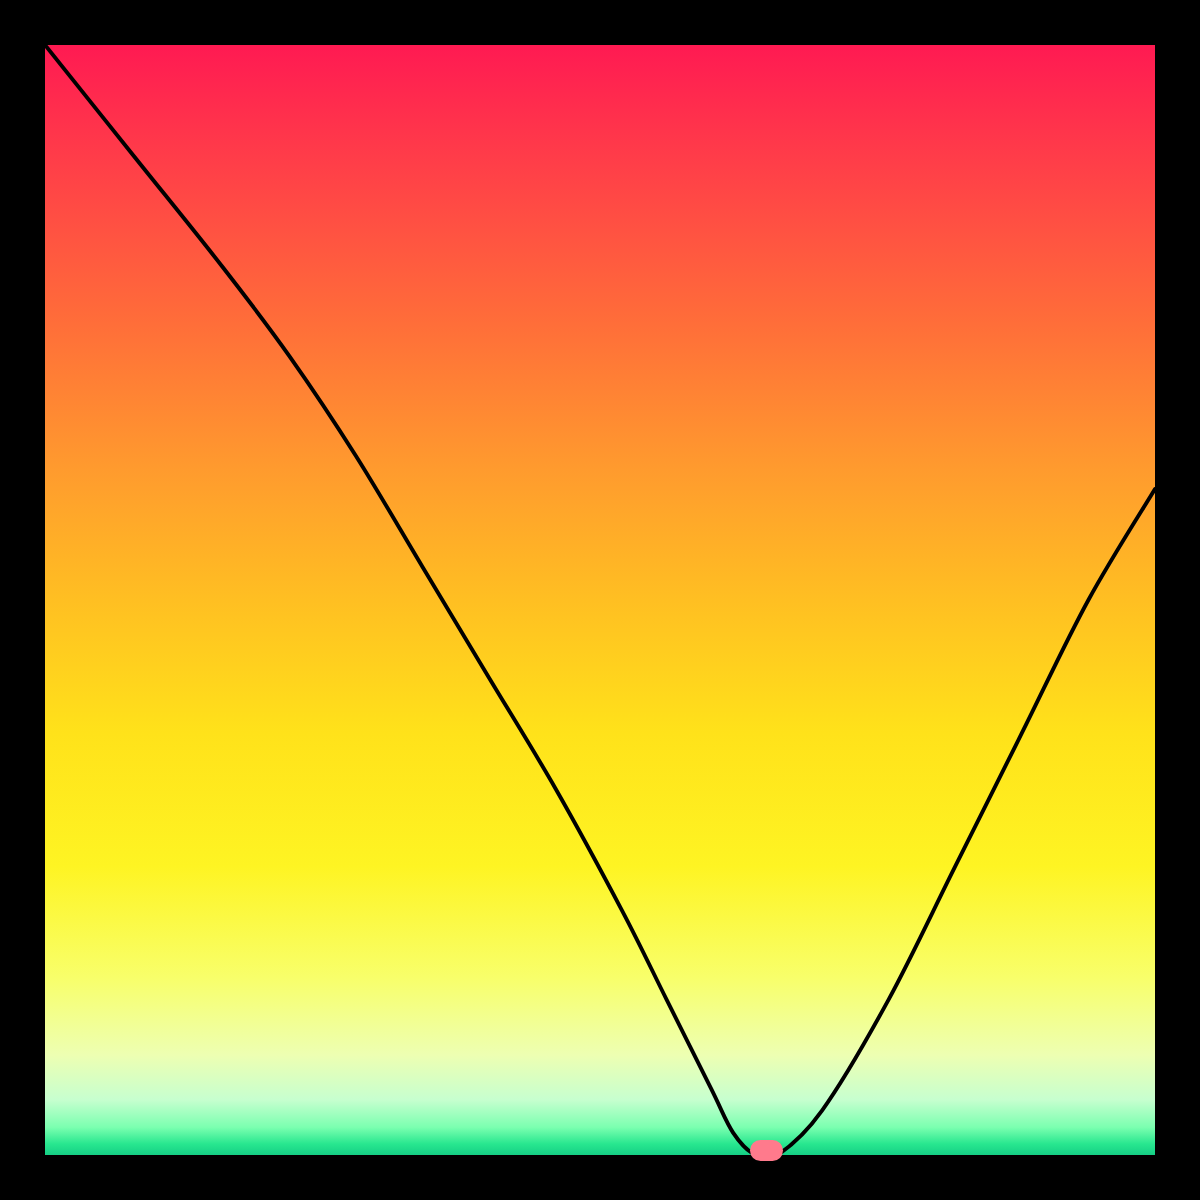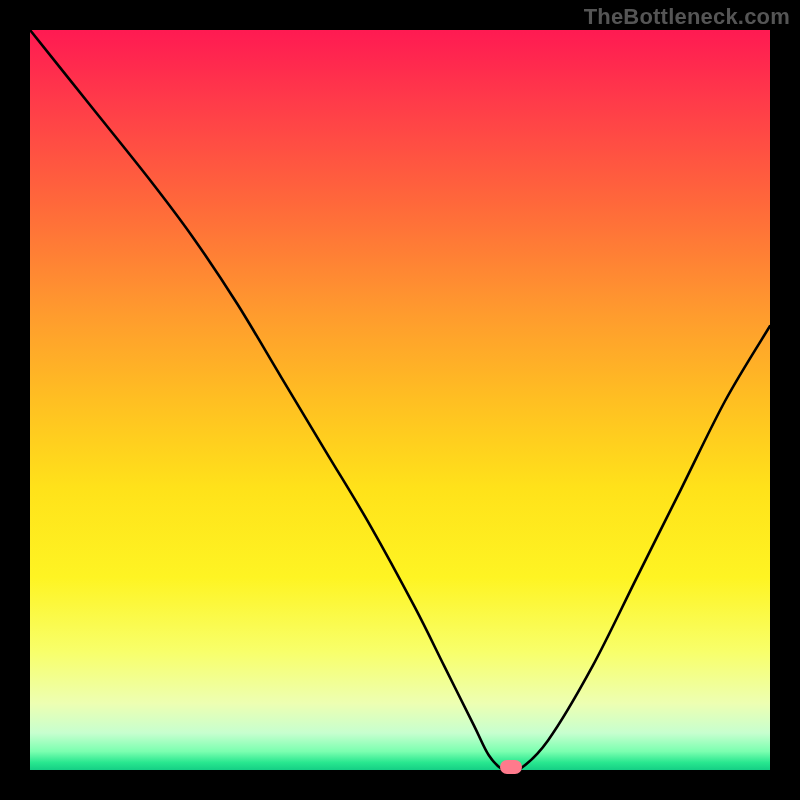--- a/index.html
+++ b/index.html
@@ -67,21 +67,20 @@
     background: #ff7a8c;
     border-radius: 7px;
     transform: translate(-50%, -50%);
   }
 </style>
 </head>
 <body>
 
 <div class="frame">
 
-  <div class="watermark">TheBottleneck.com</div>
 
   <div class="plot">
     <div class="gradient"></div>
 
     <svg class="curve" viewBox="0 0 740 740" preserveAspectRatio="none">
       <path id="curve-path" d="M 0 0 C 9.866666666666667 12.333333333333334, 39.46666666666667 49.33333333333333, 59.2 74 C 78.93333333333334 98.66666666666667, 101.13333333333334 125.8, 118.4 148 C 135.66666666666669 170.20000000000002, 148 186.23333333333338, 162.8 207.20000000000005 C 177.60000000000002 228.1666666666667, 192.4 250.3666666666667, 207.20000000000002 273.8 C 222.00000000000003 297.23333333333335, 236.8 323.13333333333327, 251.60000000000002 347.79999999999995 C 266.40000000000003 372.46666666666664, 281.2 397.1333333333333, 296 421.8 C 310.8 446.4666666666667, 325.6 469.9, 340.40000000000003 495.79999999999995 C 355.20000000000005 521.6999999999999, 372.4666666666667 553.7666666666667, 384.8 577.2 C 397.1333333333333 600.6333333333334, 404.53333333333336 616.6666666666666, 414.40000000000003 636.4 C 424.2666666666667 656.1333333333333, 436.6 680.8, 444 695.6 C 451.4 710.4000000000001, 453.8666666666667 717.8000000000001, 458.8 725.2 C 463.73333333333335 732.6, 468.6666666666667 737.5333333333333, 473.6 740 C 478.53333333333336 742.4666666666667, 481.00000000000006 744.9333333333334, 488.40000000000003 740 C 495.8 735.0666666666666, 505.6666666666667 727.6666666666666, 518 710.4 C 530.3333333333334 693.1333333333333, 547.6 663.5333333333333, 562.4 636.4 C 577.1999999999999 609.2666666666667, 592 577.2, 606.8 547.6 C 621.5999999999999 518, 636.4000000000001 488.40000000000003, 651.2 458.8 C 666 429.2, 680.8 397.1333333333333, 695.5999999999999 370 C 710.3999999999999 342.8666666666667, 732.6 308.3333333333333, 740 296" fill="none" stroke="#000" stroke-width="2.6" stroke-linecap="round" stroke-linejoin="round"></path>
     </svg>
 
     <div id="marker" class="marker" style="left: 481px; top: 737px; background: rgb(255, 122, 140);"></div>
   </div>

